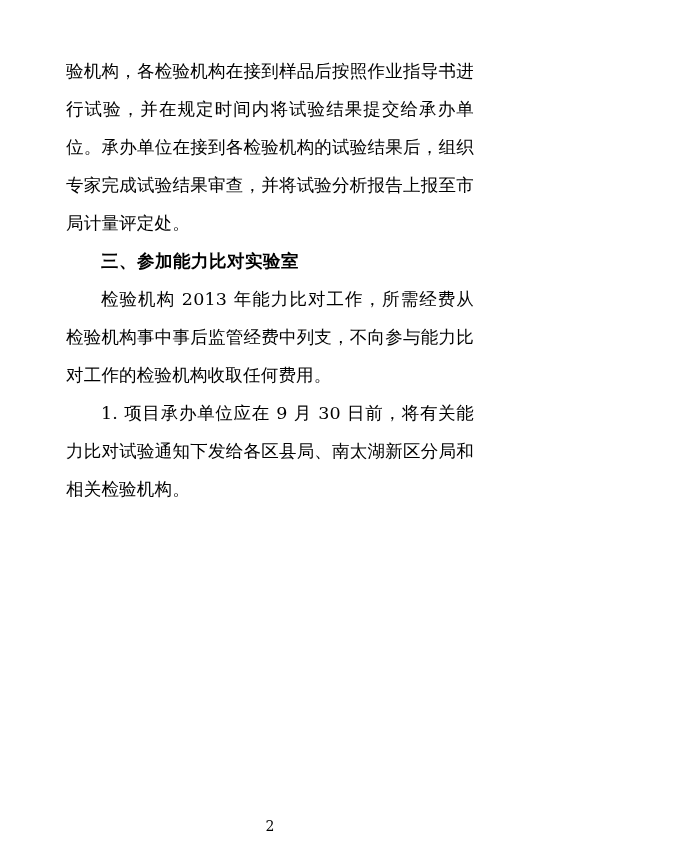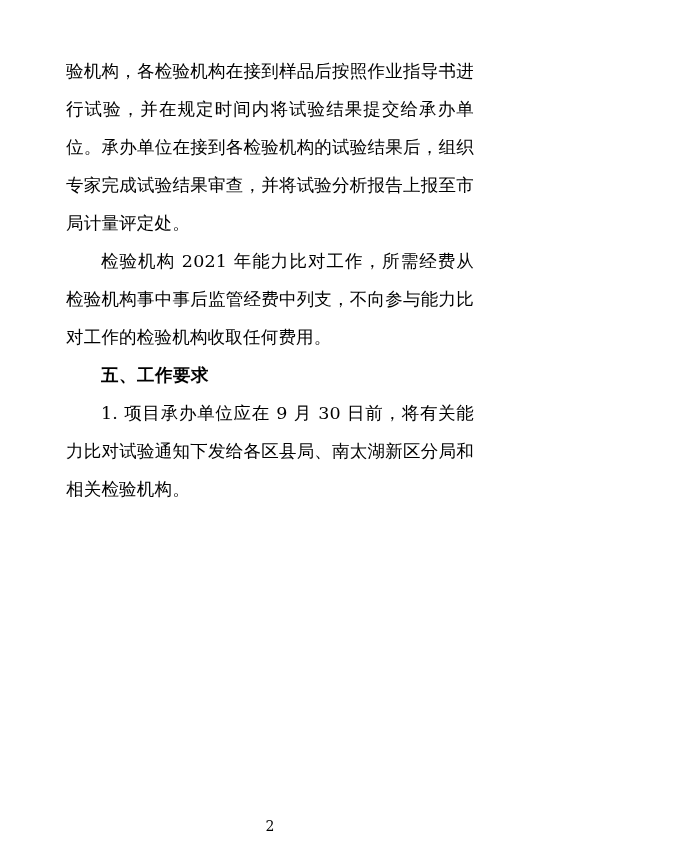--- a/index.html
+++ b/index.html
@@ -57,25 +57,25 @@
   }
 </style>
 </head>
 <body>
 
 <div class="page">
   <div class="body-text">
 
     <p class="para no-indent">验机构，各检验机构在接到样品后按照作业指导书进行试验，并在规定时间内将试验结果提交给承办单位。承办单位在接到各检验机构的试验结果后，组织专家完成试验结果审查，并将试验分析报告上报至市局计量评定处。</p>
 
+    <h2 class="heading">三、参加能力比对实验室</h2>
 
 
 
-    <p class="para">检验机构 2021 年能力比对工作，所需经费从检验机构事中事后监管经费中列支，不向参与能力比对工作的检验机构收取任何费用。</p>
+    <p class="para">检验机构 2013 年能力比对工作，所需经费从检验机构事中事后监管经费中列支，不向参与能力比对工作的检验机构收取任何费用。</p>
 
-    <h2 class="heading">五、工作要求</h2>
 
     <p class="para">1. 项目承办单位应在 9 月 30 日前，将有关能力比对试验通知下发给各区县局、南太湖新区分局和相关检验机构。</p>
 
   </div>
 
   <div class="page-number">2</div>
 </div>
 
 </body></html>

